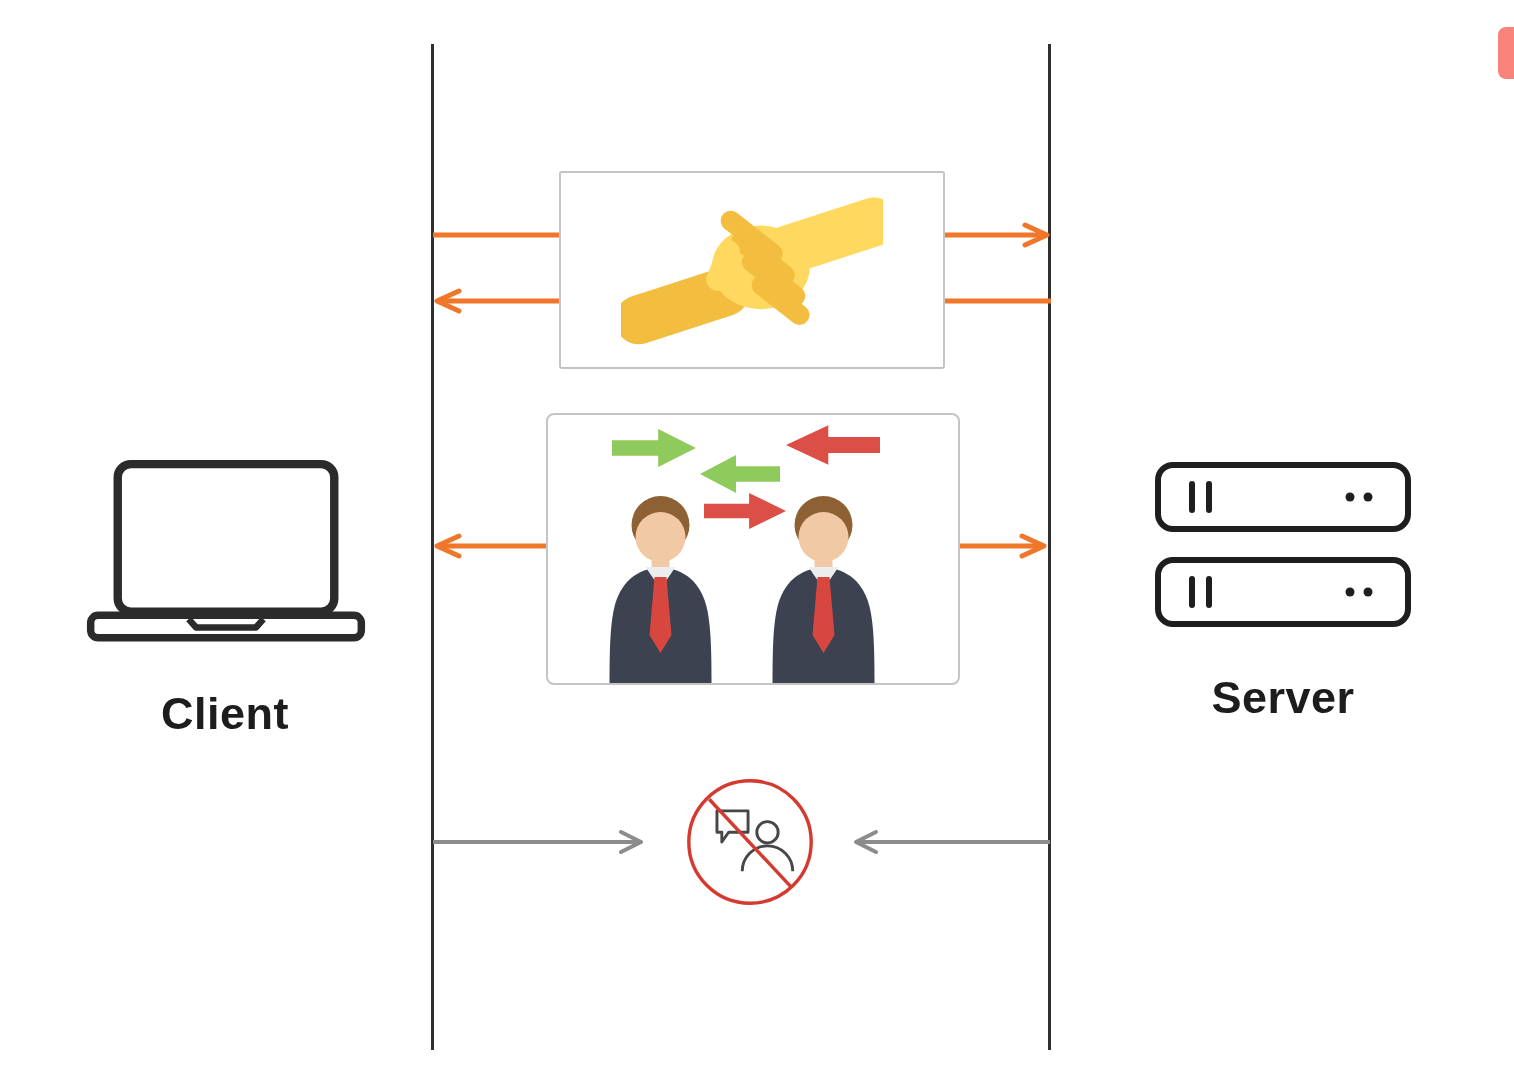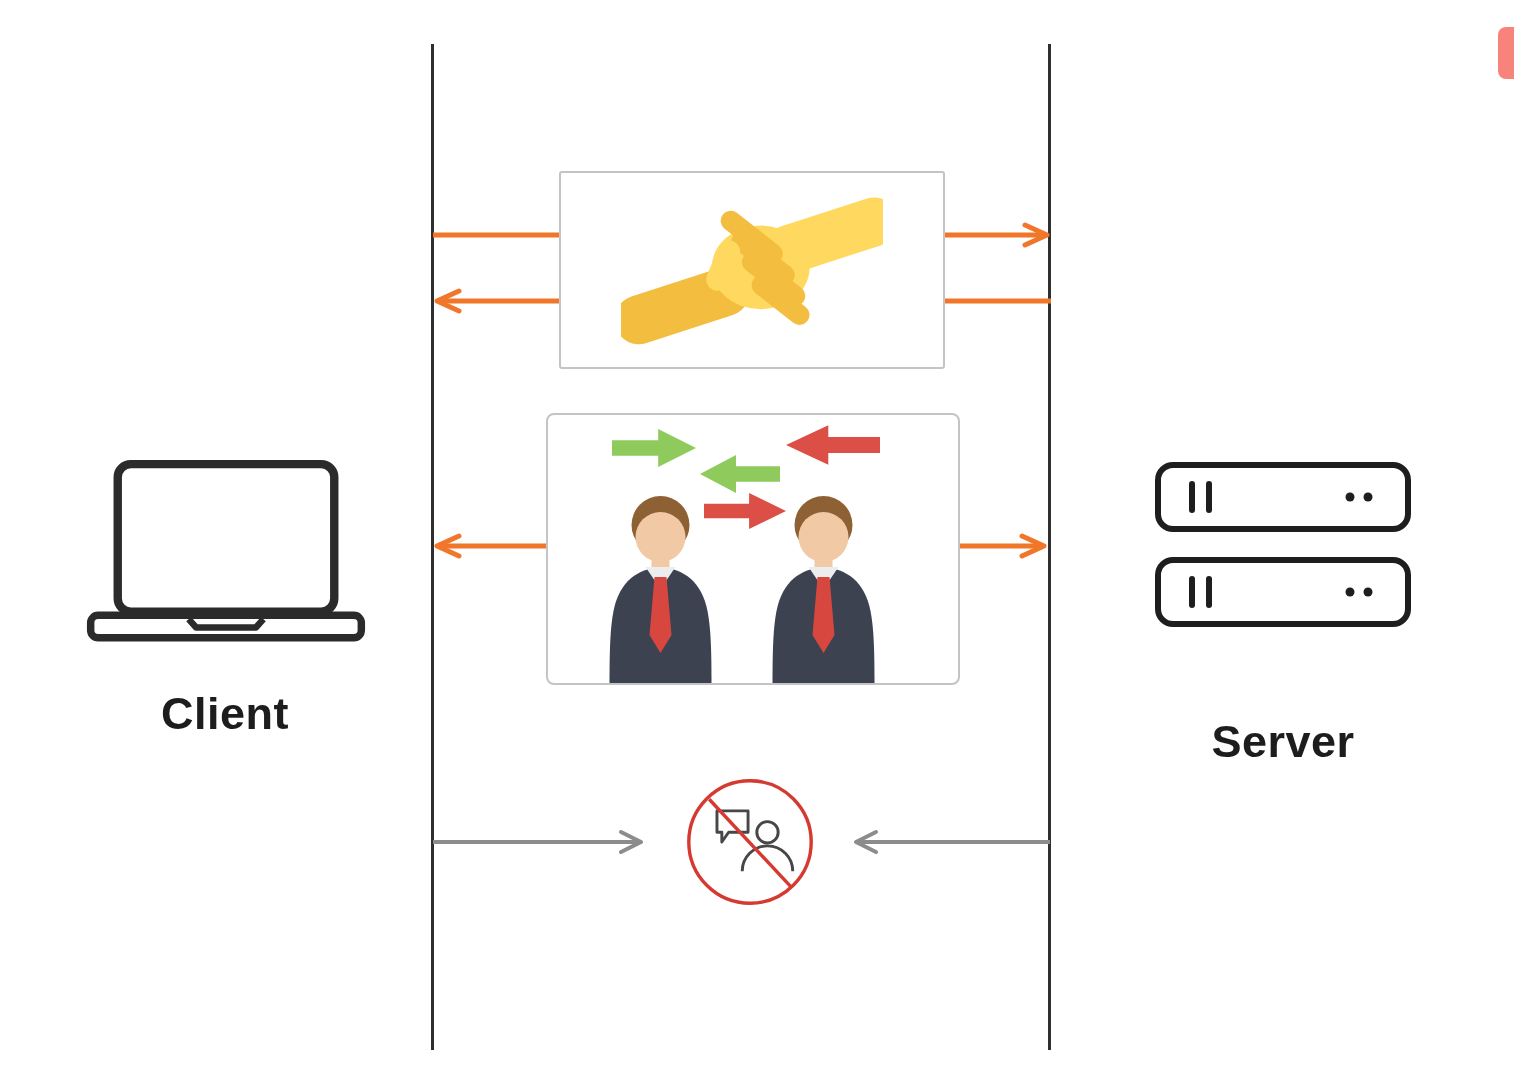--- a/index.html
+++ b/index.html
@@ -178,17 +178,17 @@
   <div class="abs" style="left:1154px;top:556px;">
     <svg width="258" height="72" viewBox="0 0 258 72">
       <rect x="4" y="4" width="250" height="64" rx="15" fill="#ffffff" stroke="#1E1E1E" stroke-width="6"></rect>
       <line x1="38" y1="23" x2="38" y2="49" stroke="#1E1E1E" stroke-width="6" stroke-linecap="round"></line>
       <line x1="55" y1="23" x2="55" y2="49" stroke="#1E1E1E" stroke-width="6" stroke-linecap="round"></line>
       <circle cx="196" cy="36" r="4.5" fill="#1E1E1E"></circle>
       <circle cx="214" cy="36" r="4.5" fill="#1E1E1E"></circle>
     </svg>
   </div>
 
-  <div class="label" style="left:1140px;top:716px;width:286px;text-align:center;">Server</div>
+  <div class="label" style="left:1140px;top:672px;width:286px;text-align:center;">Server</div>
 
   <div class="edge-artifact" style="left:1498px;top:27px;width:16px;height:52px;"></div>
 
 </div>
 
 </body></html>

